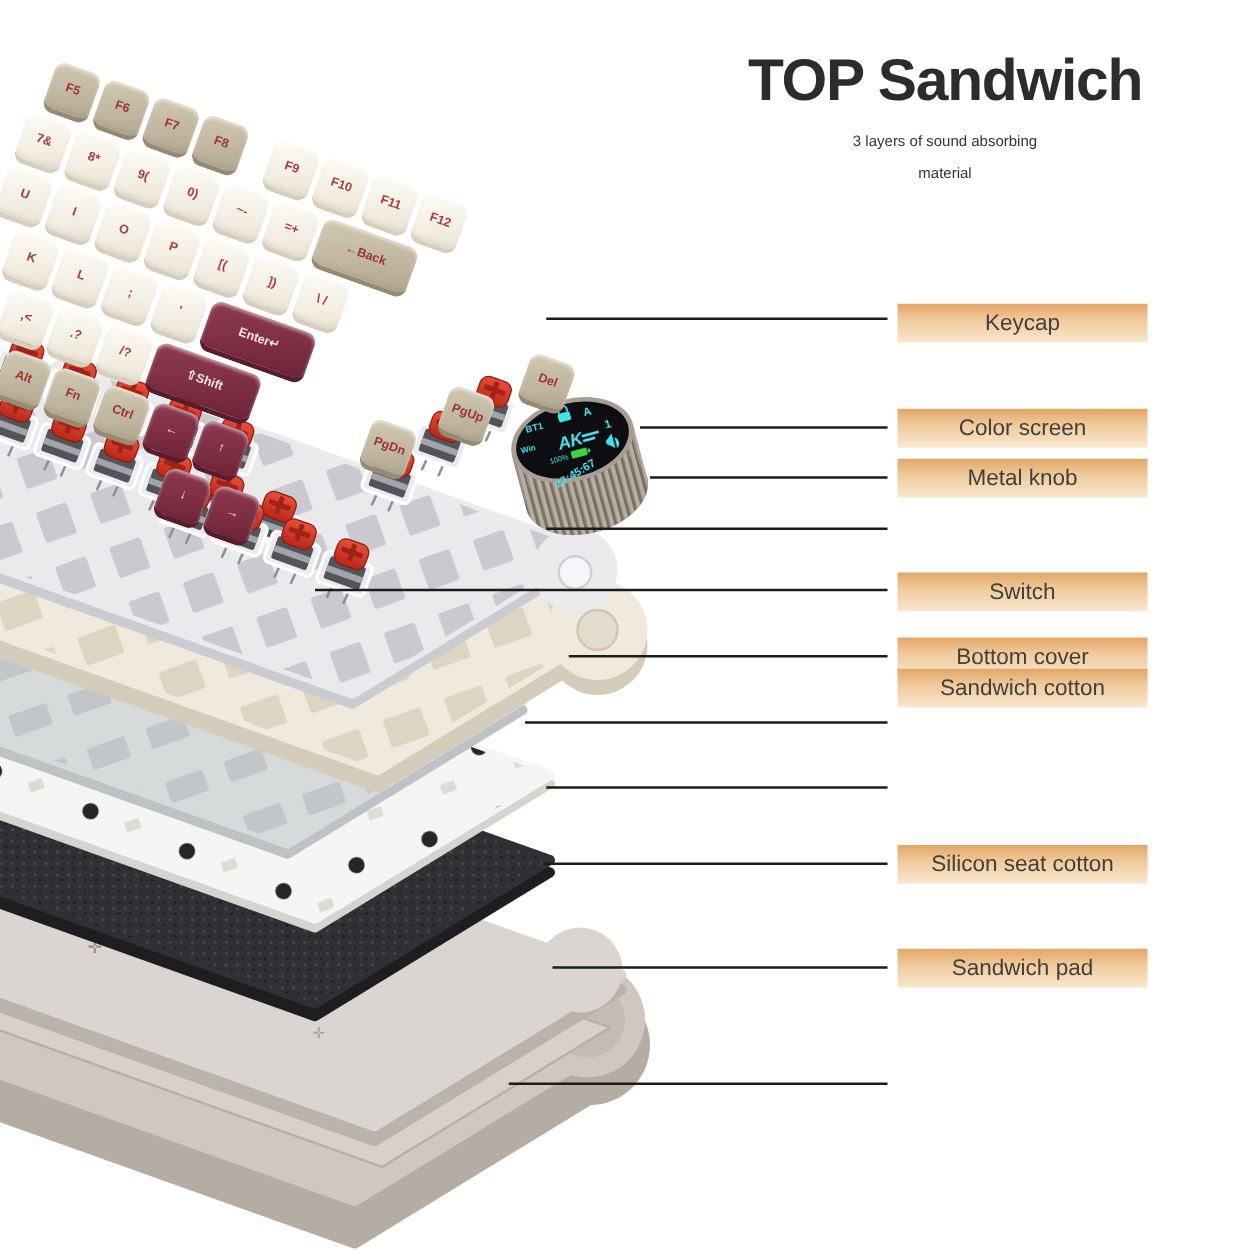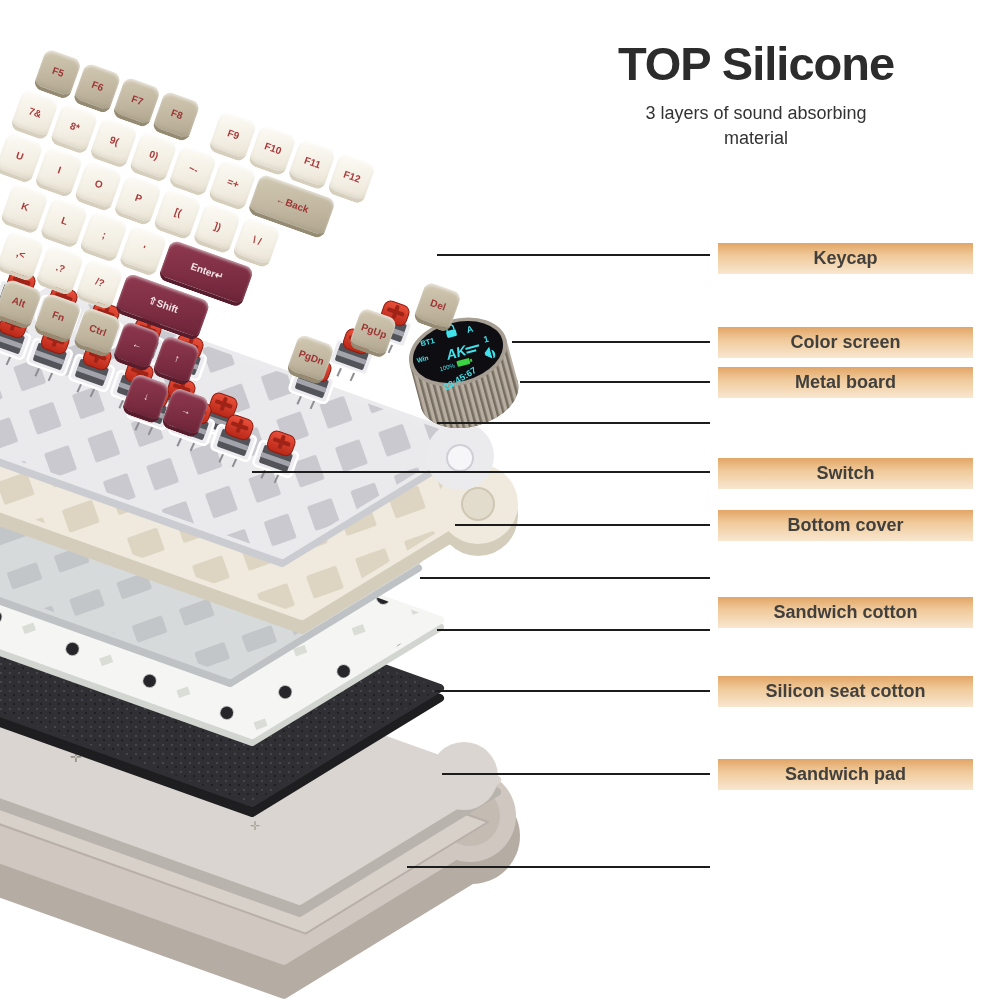--- a/index.html
+++ b/index.html
@@ -19,29 +19,29 @@
              border-bottom:4px solid #d6cfbd;color:#a93b3b;}
   .key.tan{background:linear-gradient(160deg,#d2c9b3 0%,#c0b6a0 60%,#b0a68e 100%);
            border-bottom:4px solid #958b73;color:#9c3434;}
   .key.burg{background:linear-gradient(160deg,#8f3a50 0%,#7c2d42 60%,#6d2438 100%);
             border-bottom:4px solid #571d2d;color:#f4e6e7;}
 
   
   .connector{position:absolute;height:2px;background:#1c1c1c;z-index:3;}
 
   
-  .part-label{position:absolute;left:718px;width:255px;height:31px;z-index:3;
+  .part-label{position:absolute;left:718px;width:200px;height:31px;z-index:3;
               display:flex;align-items:center;justify-content:center;
               background:linear-gradient(180deg,#e2a566 0%,#f0c999 40%,#f8e7cf 100%);
-              color:#42403d;font-size:18px;font-weight:bold;}
+              color:#42403d;font-size:18px;}
 
   
   #title-block{position:absolute;left:540px;top:36px;width:432px;text-align:center;z-index:3;}
   #main-title{margin:0;font-size:47px;font-weight:800;letter-spacing:-1px;color:#2c2c2c;}
-  #subtitle{margin:10px 0 0 0;font-size:18px;line-height:25px;color:#333333;}
+  #subtitle{margin:10px 0 0 0;font-size:12px;line-height:25px;color:#333333;}
 </style>
 </head>
 <body>
 
 <div id="canvas">
 
   <svg id="kb-svg" width="1000" height="1000" viewBox="0 0 1000 1000">
     <defs>
       <path id="plate" d="M0 0 L-420 -150 L-608 -35 L-188 115 Z"></path>
 
@@ -283,28 +283,28 @@
   <div class="connector" style="left:252px;top:471px;width:458px"></div>
   <div class="connector" style="left:455px;top:524px;width:255px"></div>
   <div class="connector" style="left:420px;top:577px;width:290px"></div>
   <div class="connector" style="left:437px;top:629px;width:273px"></div>
   <div class="connector" style="left:435px;top:690px;width:275px"></div>
   <div class="connector" style="left:442px;top:773px;width:268px"></div>
   <div class="connector" style="left:407px;top:866px;width:303px"></div>
 
   <div class="part-label" style="top:243px">Keycap</div>
   <div class="part-label" style="top:327px">Color screen</div>
-  <div class="part-label" style="top:367px">Metal board</div>
+  <div class="part-label" style="top:367px">Metal knob</div>
   <div class="part-label" style="top:458px">Switch</div>
   <div class="part-label" style="top:510px">Bottom cover</div>
-  <div class="part-label" style="top:597px">Sandwich cotton</div>
+  <div class="part-label" style="top:535px">Sandwich cotton</div>
   <div class="part-label" style="top:676px">Silicon seat cotton</div>
   <div class="part-label" style="top:759px">Sandwich pad</div>
 
   <div id="title-block">
-    <h1 id="main-title">TOP Silicone</h1>
+    <h1 id="main-title">TOP Sandwich</h1>
     <p id="subtitle">
       <span>3 layers of sound absorbing</span><br>
       <span>material</span>
     </p>
   </div>
 
 </div>
 
 </body></html>

